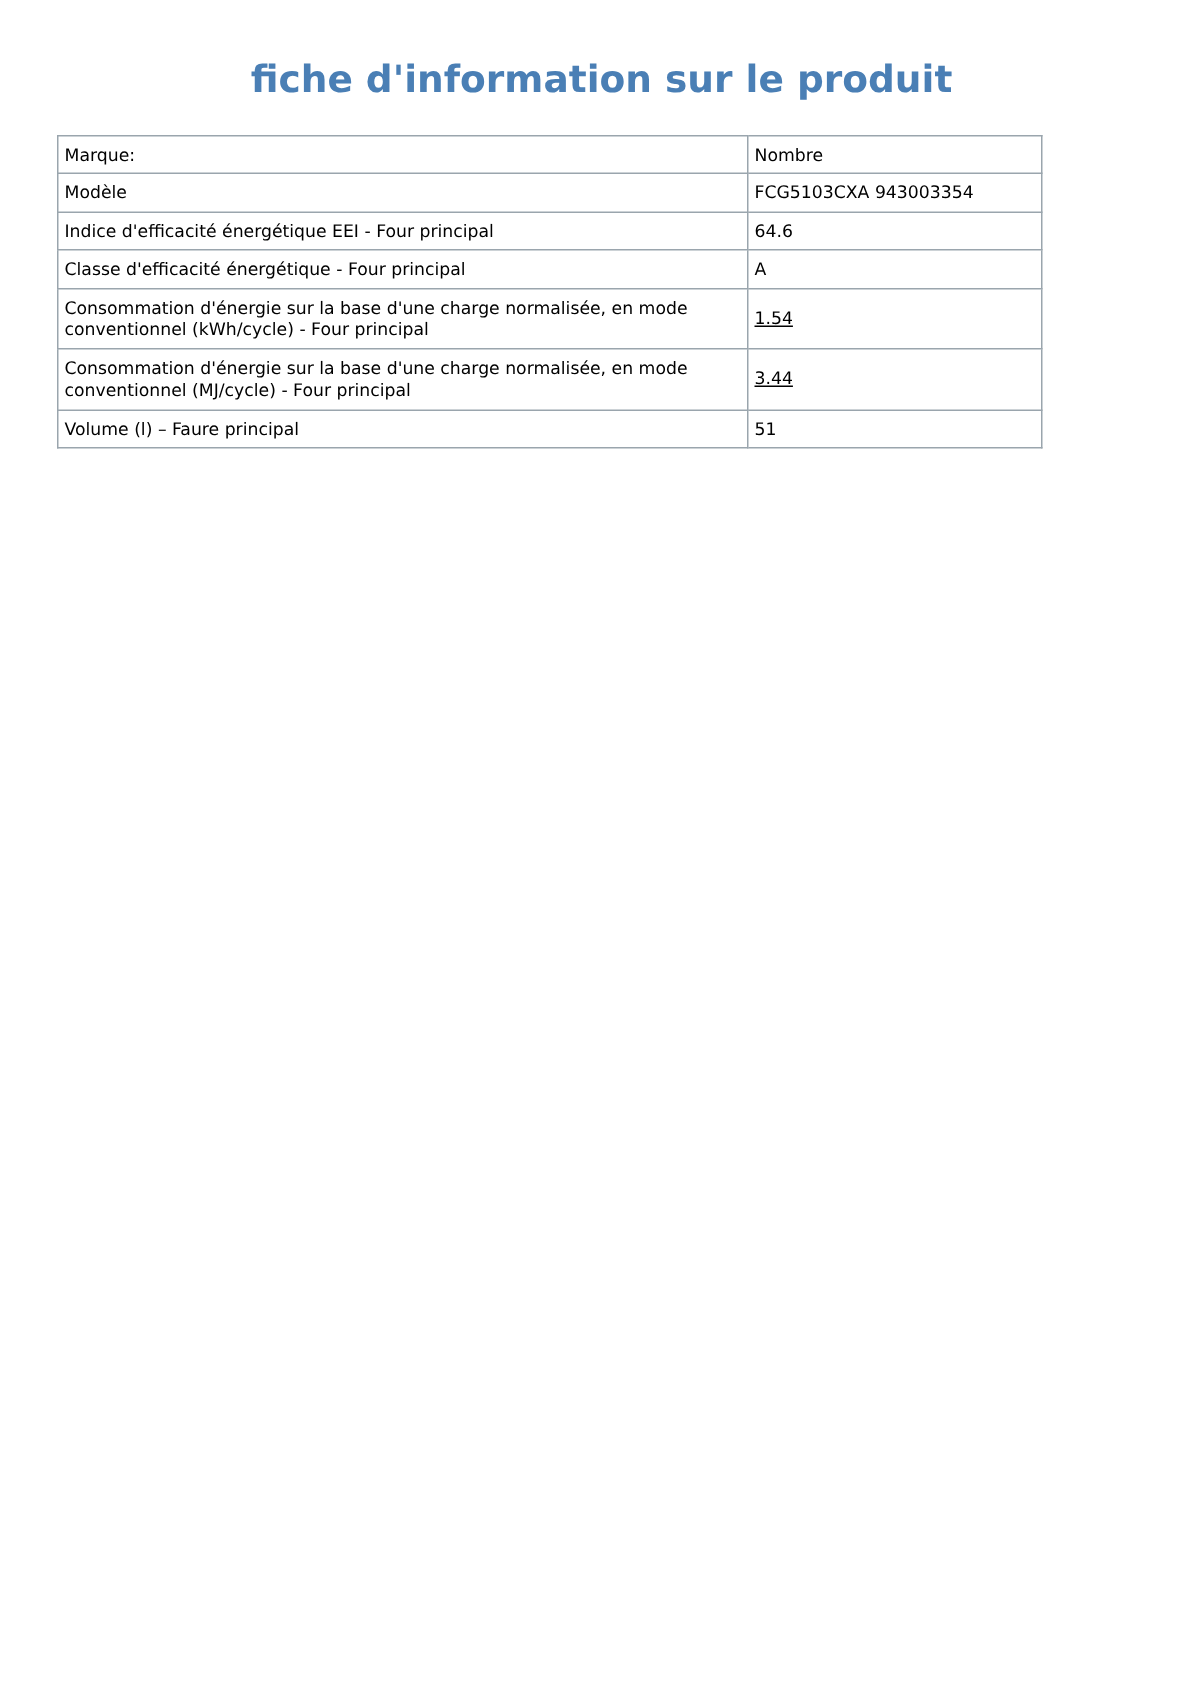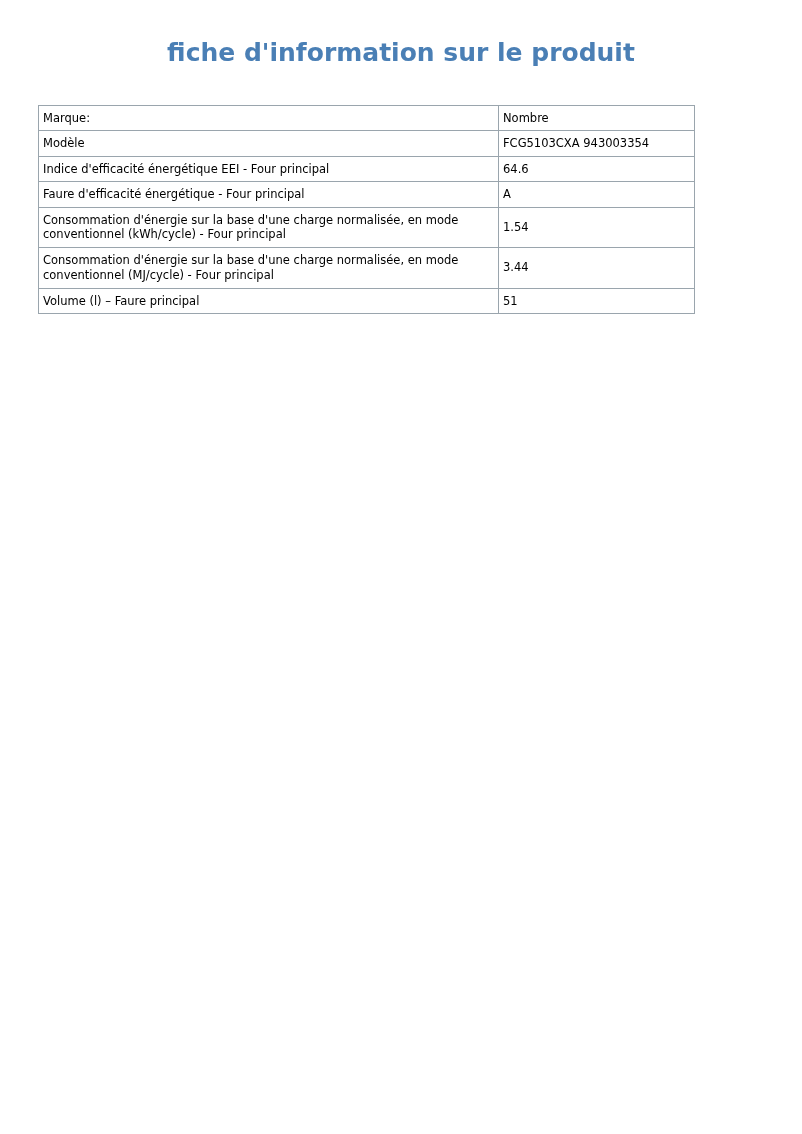--- a/index.html
+++ b/index.html
@@ -29,21 +29,21 @@
     width: 802px;
     text-align: center;
     font-size: 25px;
     font-weight: bold;
     color: #4a7fb5;
     letter-spacing: 0px;
   }
   .spec-table {
     position: absolute;
     left: 38px;
-    top: 105px;
+    top: 90px;
     width: 639px;
     border-collapse: collapse;
     table-layout: fixed;
   }
   .spec-table td {
     border: 1px solid #9aa5ad;
     font-size: 11.5px;
     line-height: 1.25;
     padding: 5px 4px 5px 4px;
     vertical-align: top;
@@ -54,20 +54,21 @@
   }
   .spec-table td.value {
     width: 187px;
   }
   .spec-table tr.tall td {
     padding-top: 5px;
     padding-bottom: 6px;
   }
   .spec-table tr.tall td.value {
     vertical-align: middle;
+    text-decoration: underline;
   }
 </style>
 </head>
 <body>
 
 <div class="page">
 
   <div class="doc-title">fiche d'information sur le produit</div>
 
   <table class="spec-table">
@@ -78,21 +79,21 @@
       </tr>
       <tr>
         <td class="label">Modèle</td>
         <td class="value">FCG5103CXA 943003354</td>
       </tr>
       <tr>
         <td class="label">Indice d'efficacité énergétique EEI - Four principal</td>
         <td class="value">64.6</td>
       </tr>
       <tr>
-        <td class="label">Faure d'efficacité énergétique - Four principal</td>
+        <td class="label">Classe d'efficacité énergétique - Four principal</td>
         <td class="value">A</td>
       </tr>
       <tr class="tall">
         <td class="label">Consommation d'énergie sur la base d'une charge normalisée, en mode conventionnel (kWh/cycle) - Four principal</td>
         <td class="value">1.54</td>
       </tr>
       <tr class="tall">
         <td class="label">Consommation d'énergie sur la base d'une charge normalisée, en mode conventionnel (MJ/cycle) - Four principal</td>
         <td class="value">3.44</td>
       </tr>

